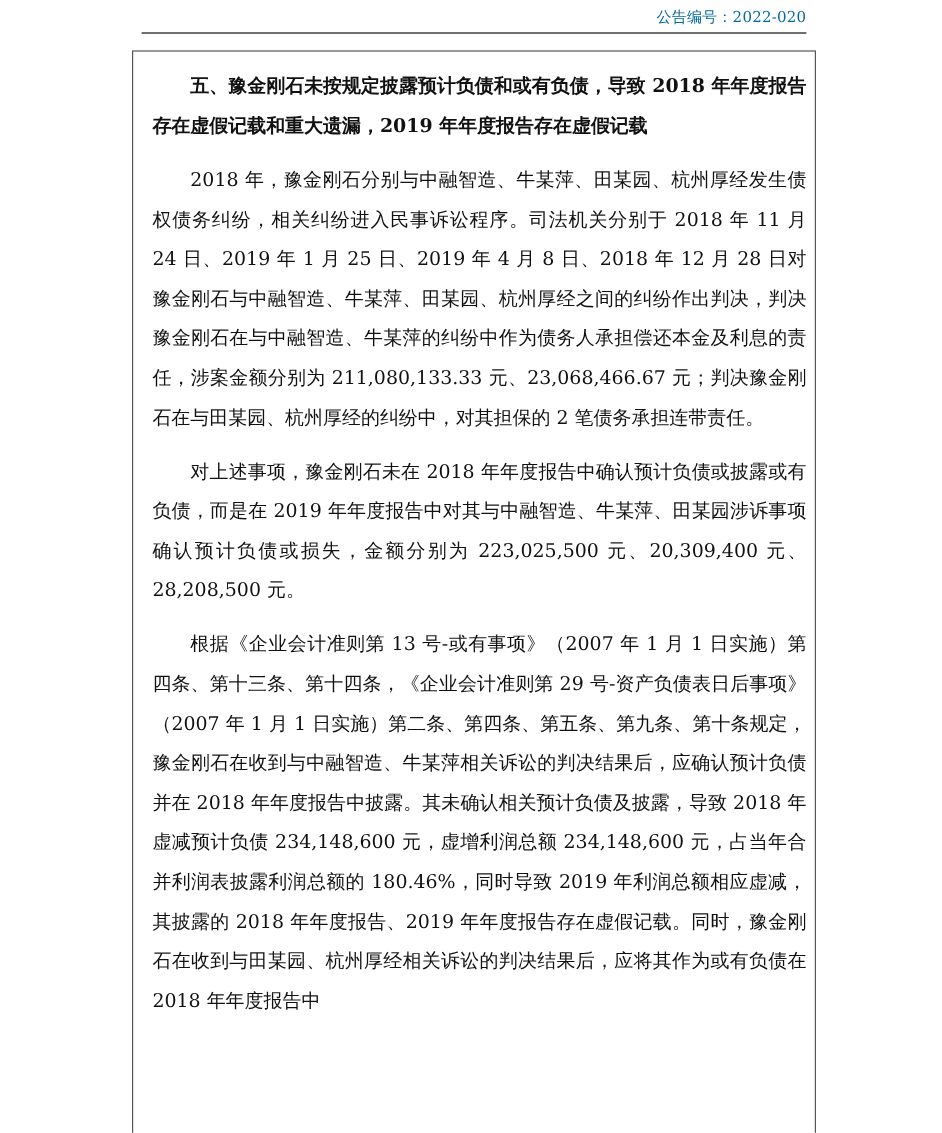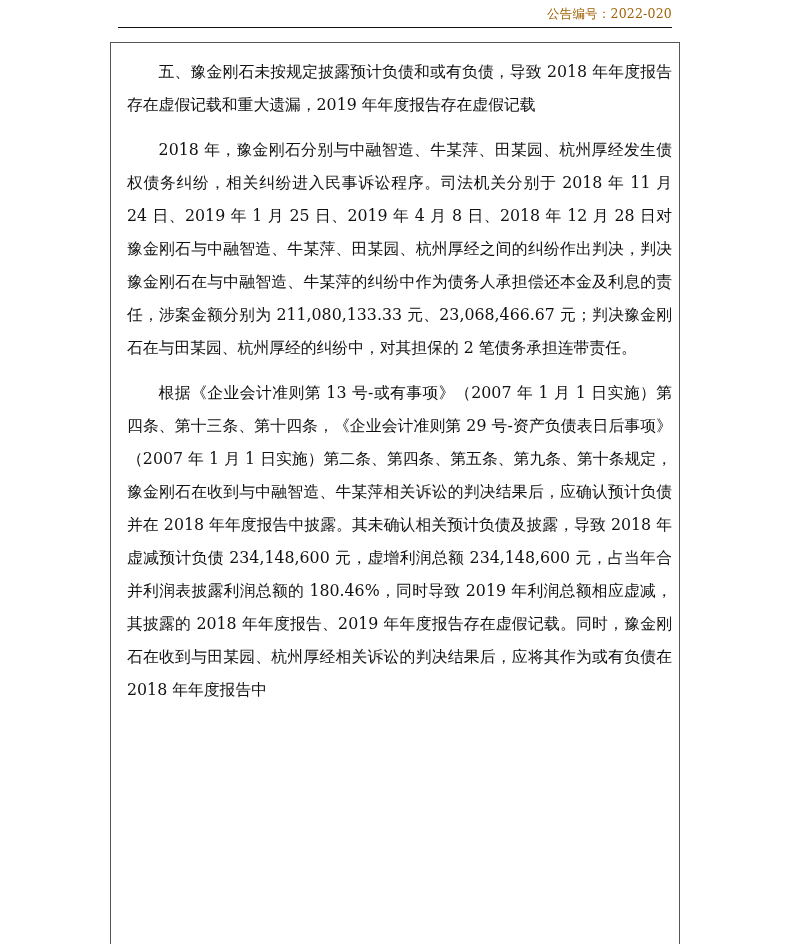--- a/index.html
+++ b/index.html
@@ -13,21 +13,21 @@
     position: relative;
     overflow: hidden;
     font-family: "DejaVu Serif", "Liberation Serif", serif;
     color: #111111;
   }
   .header-no {
     position: absolute;
     top: 6px;
     right: 113px;
     font-size: 12.5px;
-    color: #a16207;
+    color: #0369a1;
     letter-spacing: 0.2px;
   }
   .header-rule {
     position: absolute;
     top: 27px;
     left: 118px;
     width: 554px;
     height: 0;
     border-top: 1.5px solid #111111;
   }
@@ -50,27 +50,28 @@
     text-align: justify;
     text-justify: inter-character;
   }
   .p {
     margin: 0;
     text-align: justify;
     text-align-last: left;
   }
   .gap { margin-top: 12px; }
   .indent { text-indent: 2em; }
-  .bold { font-weight: normal; }
+  .bold { font-weight: bold; }
 </style>
 </head>
 <body>
 
 <div class="header-no">公告编号：2022-020</div>
 <div class="header-rule"></div>
 
 <div class="frame"></div>
 
 <div class="content">
   <p class="p indent gap bold">五、豫金刚石未按规定披露预计负债和或有负债，导致 2018 年年度报告存在虚假记载和重大遗漏，2019 年年度报告存在虚假记载</p>
   <p class="p indent gap">2018 年，豫金刚石分别与中融智造、牛某萍、田某园、杭州厚经发生债权债务纠纷，相关纠纷进入民事诉讼程序。司法机关分别于 2018 年 11 月 24 日、2019 年 1 月 25 日、2019 年 4 月 8 日、2018 年 12 月 28 日对豫金刚石与中融智造、牛某萍、田某园、杭州厚经之间的纠纷作出判决，判决豫金刚石在与中融智造、牛某萍的纠纷中作为债务人承担偿还本金及利息的责任，涉案金额分别为 211,080,133.33 元、23,068,466.67 元；判决豫金刚石在与田某园、杭州厚经的纠纷中，对其担保的 2 笔债务承担连带责任。</p>
+  <p class="p indent gap">对上述事项，豫金刚石未在 2018 年年度报告中确认预计负债或披露或有负债，而是在 2019 年年度报告中对其与中融智造、牛某萍、田某园涉诉事项确认预计负债或损失，金额分别为 223,025,500 元、20,309,400 元、28,208,500 元。</p>
   <p class="p indent gap">根据《企业会计准则第 13 号-或有事项》（2007 年 1 月 1 日实施）第四条、第十三条、第十四条，《企业会计准则第 29 号-资产负债表日后事项》（2007 年 1 月 1 日实施）第二条、第四条、第五条、第九条、第十条规定，豫金刚石在收到与中融智造、牛某萍相关诉讼的判决结果后，应确认预计负债并在 2018 年年度报告中披露。其未确认相关预计负债及披露，导致 2018 年虚减预计负债 234,148,600 元，虚增利润总额 234,148,600 元，占当年合并利润表披露利润总额的 180.46%，同时导致 2019 年利润总额相应虚减，其披露的 2018 年年度报告、2019 年年度报告存在虚假记载。同时，豫金刚石在收到与田某园、杭州厚经相关诉讼的判决结果后，应将其作为或有负债在 2018 年年度报告中</p>
 </div>
 
 </body></html>

